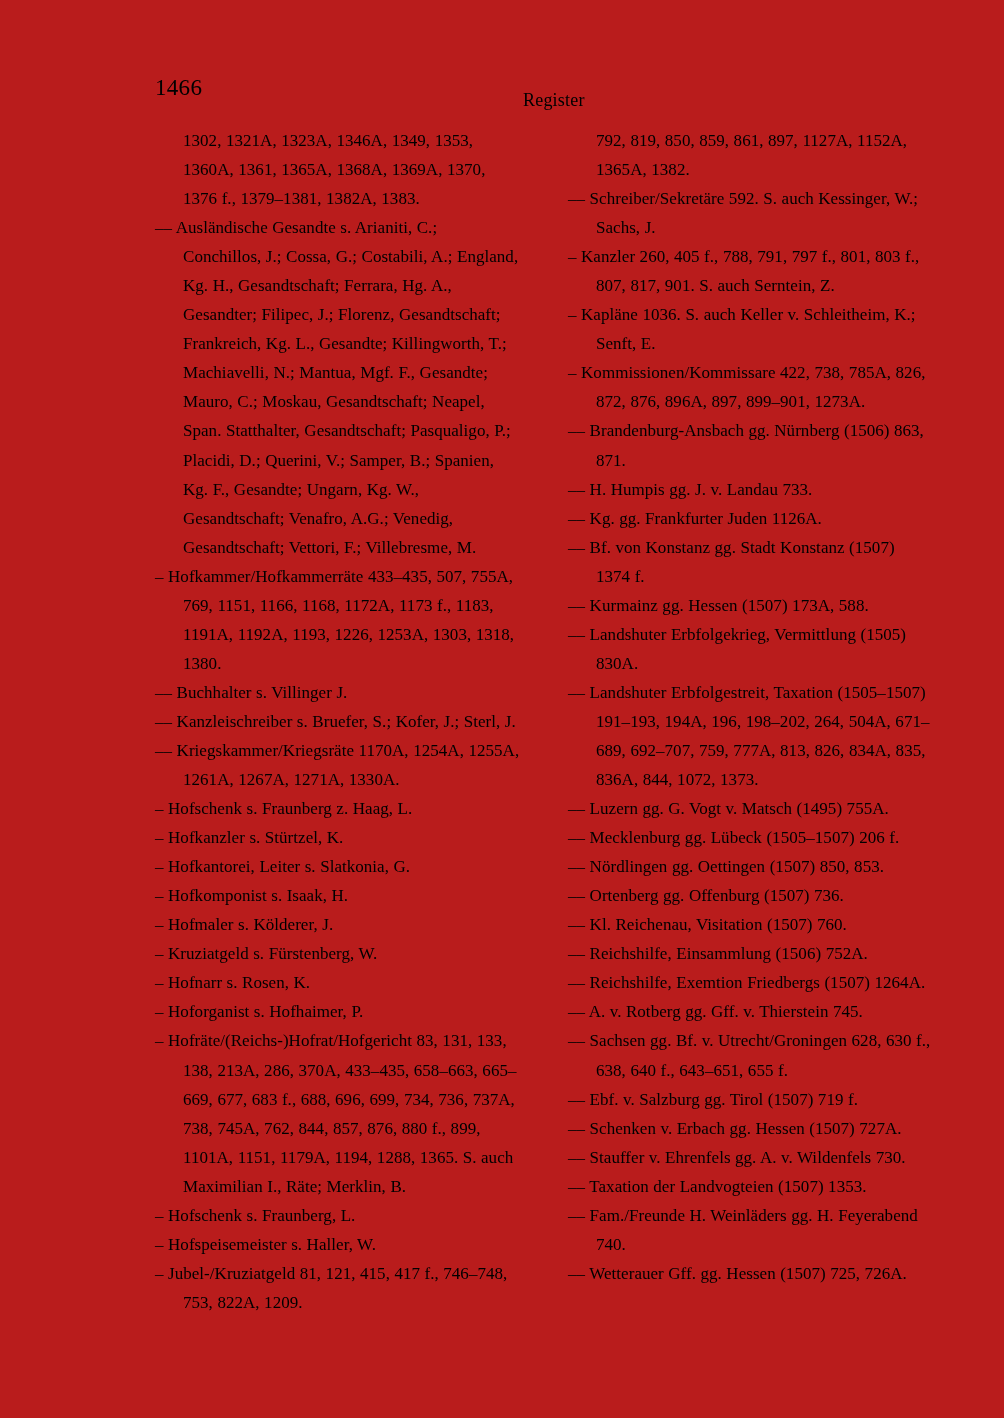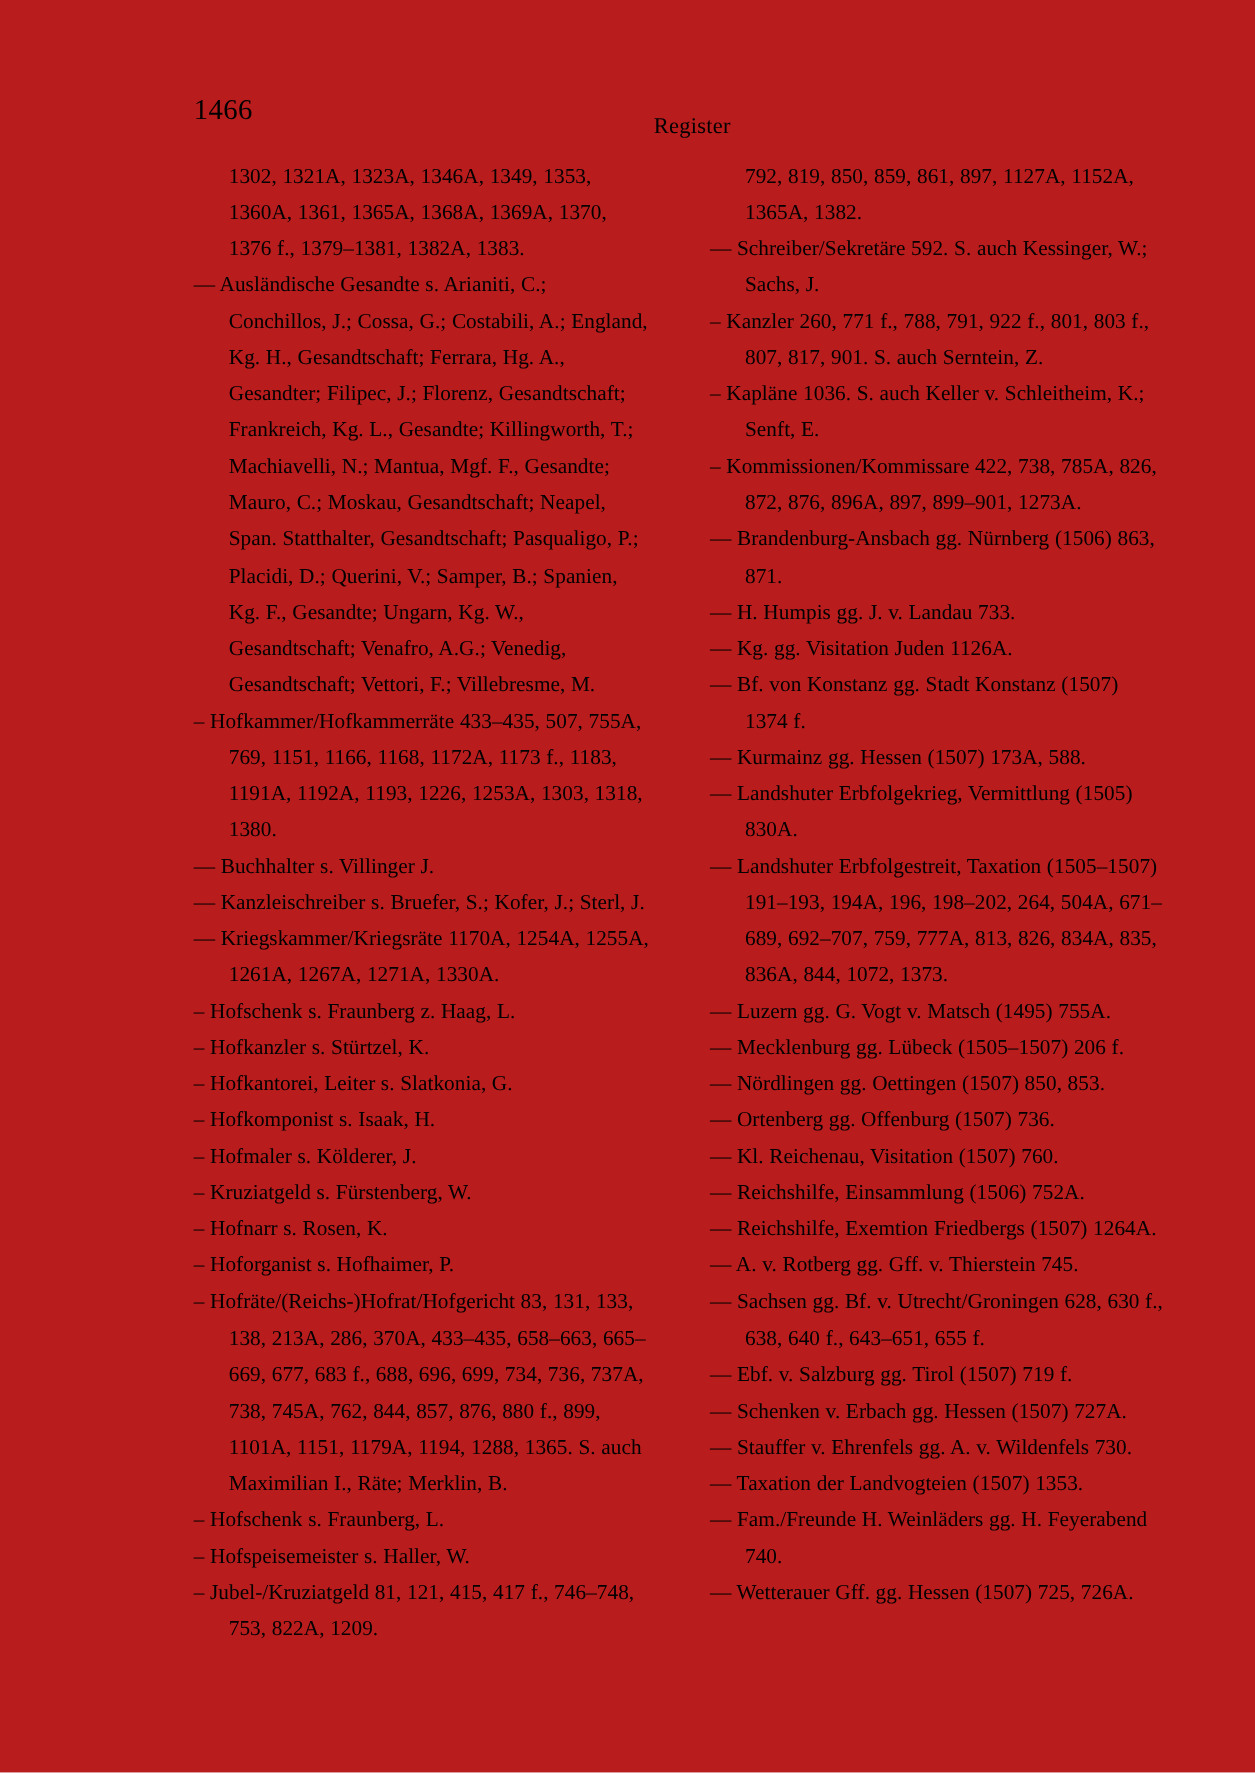--- a/index.html
+++ b/index.html
@@ -100,26 +100,26 @@
         <p class="entry"><span class="dash">– </span><span>Hofnarr s. Rosen, K.</span></p>
         <p class="entry"><span class="dash">– </span><span>Hoforganist s. Hofhaimer, P.</span></p>
         <p class="entry"><span class="dash">– </span><span>Hofräte/(Reichs-)Hofrat/Hofgericht  83, 131, 133, 138, 213A, 286, 370A, 433–435, 658–663, 665–669, 677, 683 f., 688, 696, 699, 734, 736, 737A, 738, 745A, 762, 844, 857, 876, 880 f., 899, 1101A, 1151, 1179A, 1194, 1288, 1365.  S. auch Maximilian I., Räte; Merklin, B.</span></p>
         <p class="entry"><span class="dash">– </span><span>Hofschenk s. Fraunberg, L.</span></p>
         <p class="entry"><span class="dash">– </span><span>Hofspeisemeister s. Haller, W.</span></p>
         <p class="entry"><span class="dash">– </span><span>Jubel-/Kruziatgeld  81, 121, 415, 417 f., 746–748, 753, 822A, 1209.</span></p>
       </div>
     <div class="col" id="col-1">
         <p class="entry cont-only"><span>792, 819, 850, 859, 861, 897, 1127A, 1152A, 1365A, 1382.</span></p>
         <p class="entry sub"><span class="dash">–– </span><span>Schreiber/Sekretäre  592.  S. auch Kessinger, W.; Sachs, J.</span></p>
-        <p class="entry"><span class="dash">– </span><span>Kanzler  260, 771 f., 788, 791, 922 f., 801, 803 f., 807, 817, 901.  S. auch Serntein, Z.</span></p>
+        <p class="entry"><span class="dash">– </span><span>Kanzler  260, 405 f., 788, 791, 797 f., 801, 803 f., 807, 817, 901.  S. auch Serntein, Z.</span></p>
         <p class="entry"><span class="dash">– </span><span>Kapläne  1036.  S. auch Keller v. Schleitheim, K.; Senft, E.</span></p>
         <p class="entry"><span class="dash">– </span><span>Kommissionen/Kommissare  422, 738, 785A, 826, 872, 876, 896A, 897, 899–901, 1273A.</span></p>
         <p class="entry sub"><span class="dash">–– </span><span>Brandenburg-Ansbach gg. Nürnberg (1506) 863, 871.</span></p>
         <p class="entry sub"><span class="dash">–– </span><span>H. Humpis gg. J. v. Landau  733.</span></p>
-        <p class="entry sub"><span class="dash">–– </span><span>Kg. gg. Visitation Juden  1126A.</span></p>
+        <p class="entry sub"><span class="dash">–– </span><span>Kg. gg. Frankfurter Juden  1126A.</span></p>
         <p class="entry sub"><span class="dash">–– </span><span>Bf. von Konstanz gg. Stadt Konstanz (1507) 1374 f.</span></p>
         <p class="entry sub"><span class="dash">–– </span><span>Kurmainz gg. Hessen (1507)  173A, 588.</span></p>
         <p class="entry sub"><span class="dash">–– </span><span>Landshuter Erbfolgekrieg, Vermittlung (1505) 830A.</span></p>
         <p class="entry sub"><span class="dash">–– </span><span>Landshuter Erbfolgestreit, Taxation (1505–1507) 191–193, 194A, 196, 198–202, 264, 504A, 671–689, 692–707, 759, 777A, 813, 826, 834A, 835, 836A, 844, 1072, 1373.</span></p>
         <p class="entry sub"><span class="dash">–– </span><span>Luzern gg. G. Vogt v. Matsch (1495)  755A.</span></p>
         <p class="entry sub"><span class="dash">–– </span><span>Mecklenburg gg. Lübeck (1505–1507)  206 f.</span></p>
         <p class="entry sub"><span class="dash">–– </span><span>Nördlingen gg. Oettingen (1507)  850, 853.</span></p>
         <p class="entry sub"><span class="dash">–– </span><span>Ortenberg gg. Offenburg (1507)  736.</span></p>
         <p class="entry sub"><span class="dash">–– </span><span>Kl. Reichenau, Visitation (1507)  760.</span></p>
         <p class="entry sub"><span class="dash">–– </span><span>Reichshilfe, Einsammlung (1506)  752A.</span></p>

